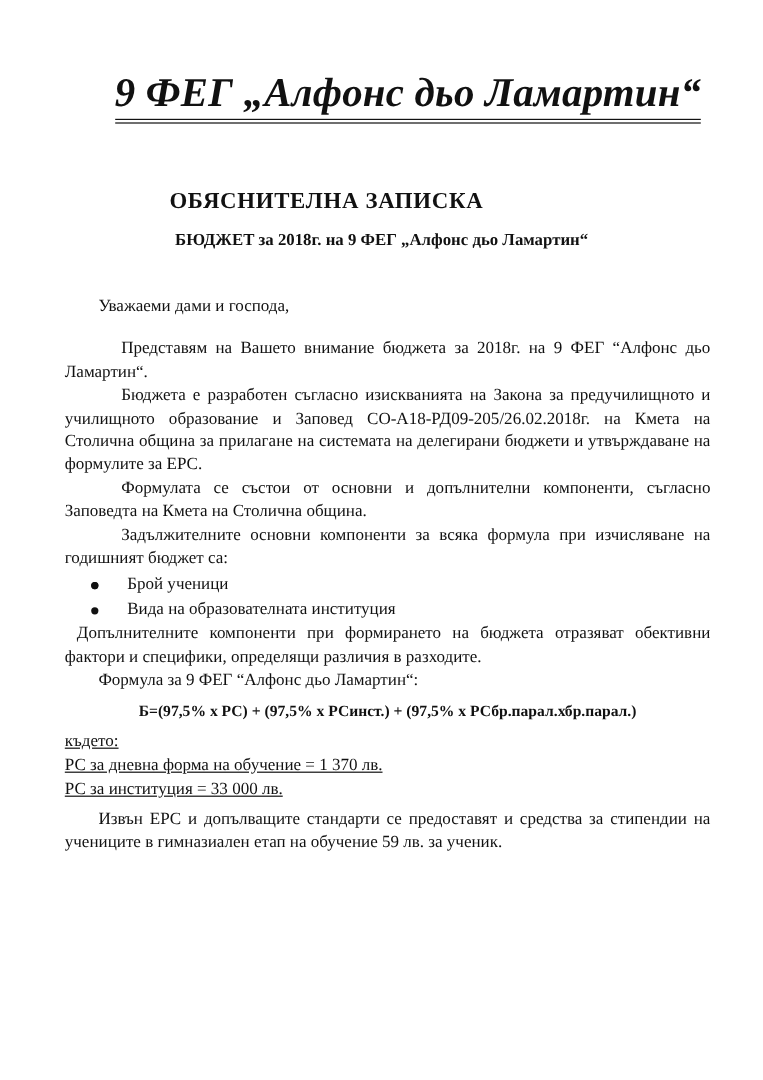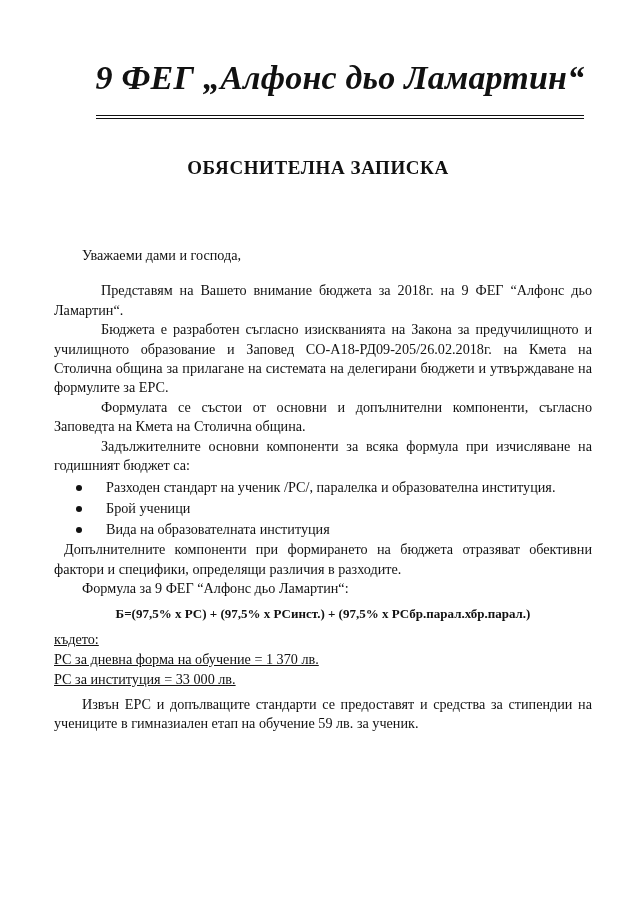--- a/index.html
+++ b/index.html
@@ -5,27 +5,27 @@
     html, body { margin: 0; padding: 0; background: #ffffff; }
     body { width: 636px; height: 900px; overflow: hidden; position: relative;
            font-family: "Liberation Serif", "DejaVu Serif", serif; color: #111; }
     .page { position: absolute; left: 0; top: 0; width: 636px; height: 900px; }
     .school-title {
       position: absolute; top: 58px; left: 0; width: 636px; text-align: center;
       font-size: 34px; font-weight: bold; font-style: italic; line-height: 40px;
       letter-spacing: 0.2px;
     }
     .school-title span {
-      display: inline-block; padding-bottom: 17px;
+      display: inline-block; padding-bottom: 1px;
       border-bottom: 4px double #111;
       margin-left: 44px;
     }
     .doc-heading {
       position: absolute; top: 156px; left: 0; width: 544px; text-align: center;
-      font-size: 19px; font-weight: bold; line-height: 24px; letter-spacing: 0.6px; padding-left: 46px;
+      font-size: 19px; font-weight: bold; line-height: 24px; letter-spacing: 0.6px;
     }
     .doc-subheading {
       position: absolute; top: 191px; left: 0; width: 636px; text-align: center;
       font-size: 14px; font-weight: bold; line-height: 20px;
     }
     .body {
       position: absolute; top: 246px; left: 54px; width: 538px;
       font-size: 14.2px; line-height: 19.4px;
     }
     .p { margin: 0; text-align: justify; }
@@ -47,31 +47,32 @@
 </head>
 <body>
 
 <div class="page">
 
   <div class="school-title">
     <span>9 ФЕГ „Алфонс дьо Ламартин“</span>
   </div>
 
   <div class="doc-heading">ОБЯСНИТЕЛНА  ЗАПИСКА</div>
+  <div class="doc-subheading">БЮДЖЕТ за 2018г. на 9 ФЕГ „Алфонс дьо Ламартин“</div>
 
   <div class="body">
     <p class="p greet">Уважаеми дами и господа,</p>
 
     <p class="p indent">Представям на Вашето внимание бюджета за 2018г. на 9 ФЕГ “Алфонс дьо Ламартин“.</p>
     <p class="p indent">Бюджета е разработен съгласно изискванията на Закона за предучилищното и училищното образование и Заповед СО-А18-РД09-205/26.02.2018г. на Кмета на Столична община  за прилагане на системата на делегирани бюджети и утвърждаване на формулите за ЕРС.</p>
     <p class="p indent">Формулата се състои от основни и допълнителни компоненти, съгласно Заповедта на Кмета на Столична община.</p>
     <p class="p indent">Задължителните основни компоненти за всяка формула при изчисляване на годишният бюджет са:</p>
 
     <ul class="bullets">
-      <li><span class="dot"></span><span>Разходен стандарт на ученик  /РС/, паралелка и образователна институция.</span></li>
+      <li><span class="dot"></span></li>
       <li><span class="dot"></span><span>Брой  ученици</span></li>
       <li><span class="dot"></span><span>Вида на образователната институция</span></li>
     </ul>
 
     <p class="p" style="text-indent:10px;">Допълнителните компоненти при формирането на бюджета отразяват обективни фактори и специфики, определящи различия в разходите.</p>
     <p class="p" style="text-indent:28px;">Формула за 9 ФЕГ “Алфонс дьо Ламартин“:</p>
 
     <div class="formula">Б=(97,5% х РС) + (97,5% х РСинст.) + (97,5% х РСбр.парал.хбр.парал.)</div>
 
     <p class="plain">където:</p>

